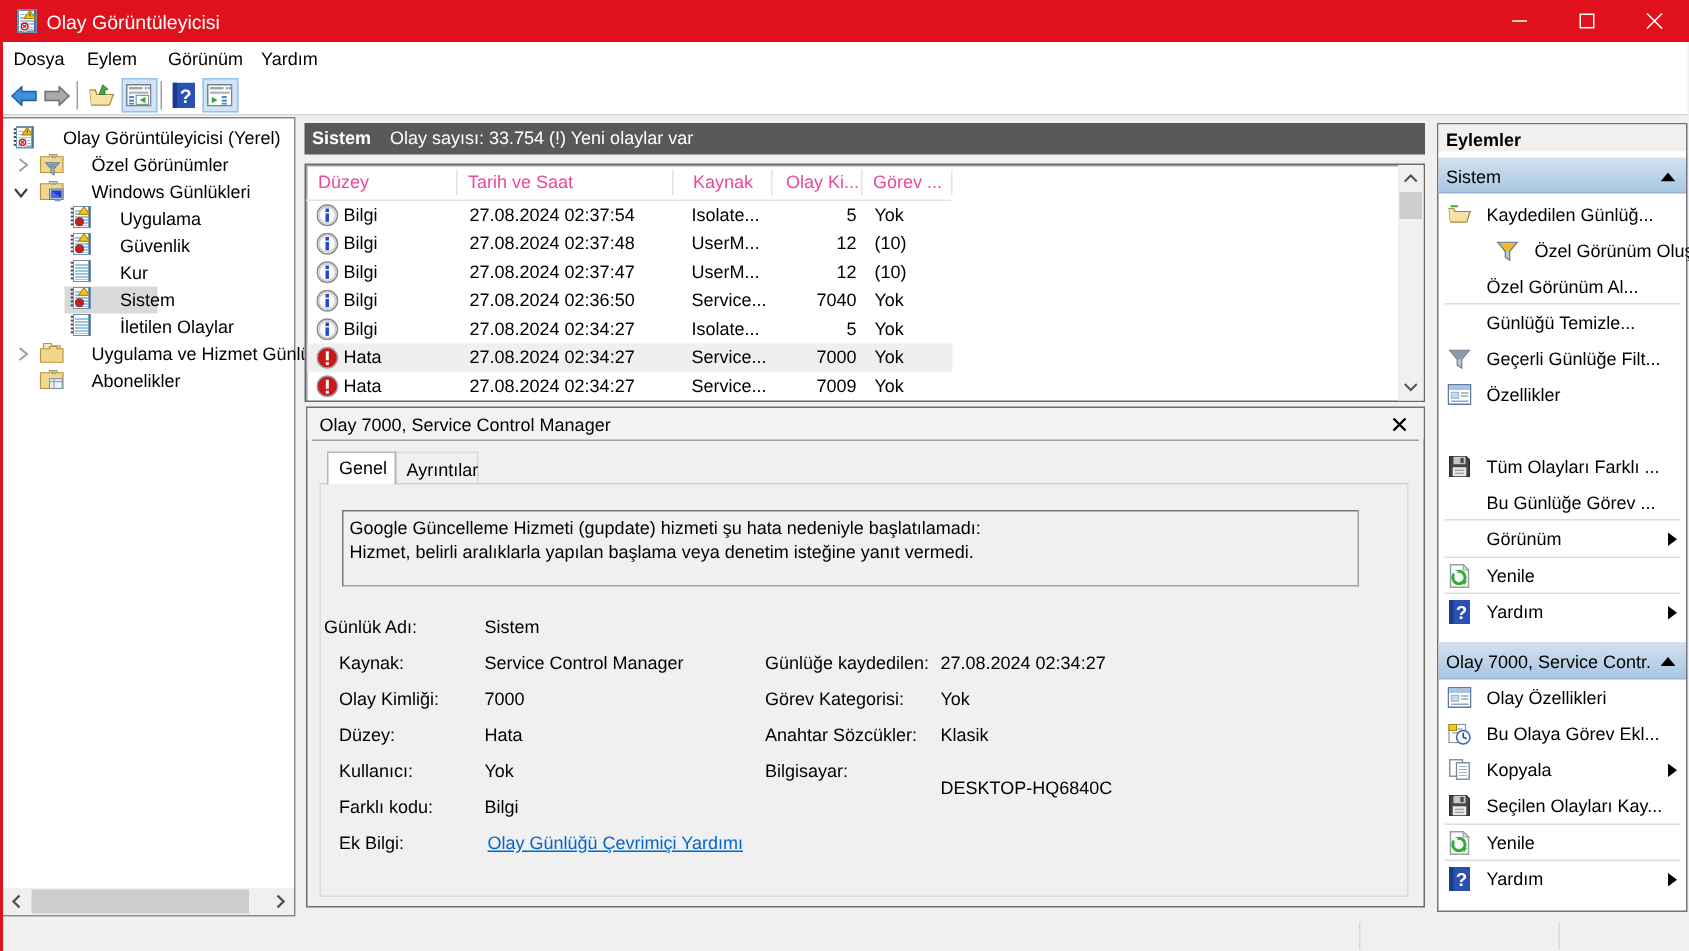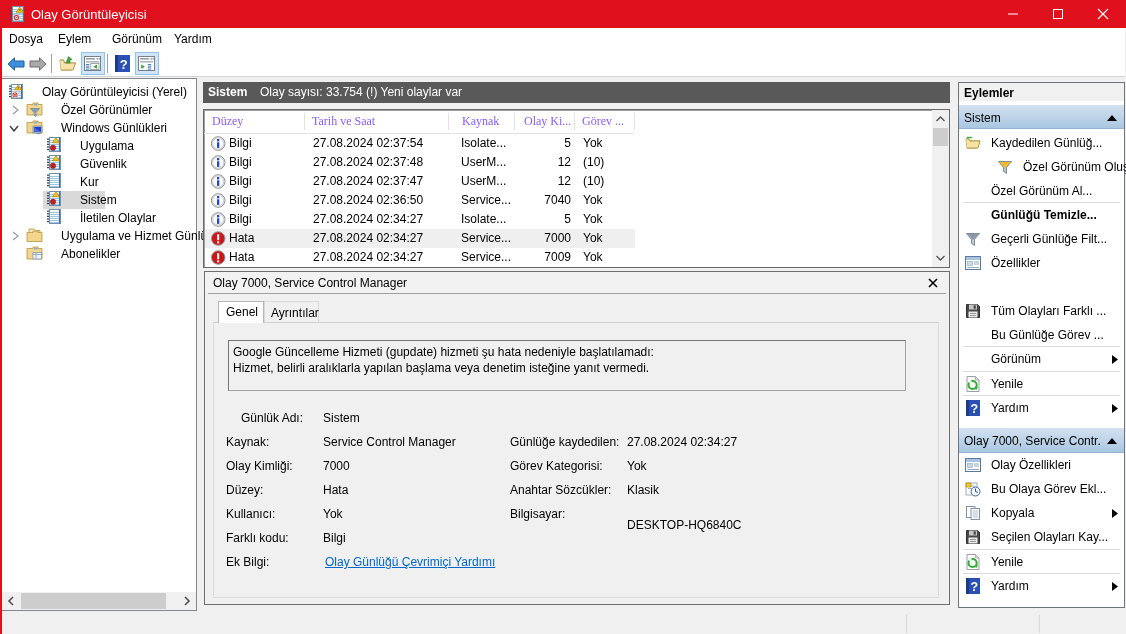--- a/index.html
+++ b/index.html
@@ -11,21 +11,21 @@
 #menubar { left:1px; top:28px; width:1124px; height:22px; background:#fff; }
 .menu { top:4px; font-size:12px; }
 #toolbar { left:1px; top:50px; width:1124px; height:27px; background:#fff; border-bottom:1px solid #d4d4d4; }
 #winborder { left:0; top:0; width:1126px; height:634px; border-left:2px solid #e0111c; pointer-events:none; z-index:50; }
 
 #tree { left:1px; top:78px; width:196px; height:533px; background:#fff; border:1px solid #828790; }
 .trow { position:absolute; height:18px; line-height:18px; white-space:nowrap;margin-left:13px; }
 
 #caption { left:203px; top:82px; width:747px; height:21px; background:#595959; color:#fff; }
 #listbox { left:203px; top:109px; width:747px; height:159px; background:#fff; border:1px solid #696969; box-shadow:inset 1px 1px 0 #a0a0a0; }
-.hcol { position:absolute; top:0; height:23px; line-height:23px; color:#8b5cf6;font-family:Liberation Serif, serif; }
+.hcol { position:absolute; top:0; height:23px; line-height:23px; color:#ec4899; }
 .hsep { position:absolute; top:3px; height:17px; width:1px; background:#e2e2e2; }
 .lrow { position:absolute; left:1px; width:432px; height:19px; line-height:19px; }
 .lrow span { white-space:nowrap; }
 .trow { overflow:visible; }
 
 #detail { left:204px; top:271px; width:746px; height:334px; background:#f0f0f0; border:1px solid #6e6e6e; }
 
 #actions { left:958px; top:82px; width:167px; height:526px; background:#fff; border:1px solid #70757d; }
 .arow { position:absolute; left:0; width:165px; height:24px; line-height:24px; }
 .aicon { position:absolute; left:6px; top:4px; width:16px; height:16px; }
@@ -398,21 +398,21 @@
       <path d="M2 2 L10 10 M10 2 L2 10" stroke="#000" stroke-width="1.6"></path>
     </svg>
   <div class="abs" style="left:3px;top:21px;width:738px;height:1px;background:#9f9f9f;"></div>
   <div class="abs" style="left:8px;top:50px;width:726px;height:276px;border:1px solid #dcdcdc;border-top:1px solid #d0d0d0;"></div>
   <div class="abs" style="left:59px;top:29px;width:55px;height:21px;background:#f0f0f0;border:1px solid #d9d9d9;border-bottom:none;"></div>
   <div class="abs" style="left:13px;top:29px;width:46px;height:22px;background:#fff;border:1px solid #b6b6b6;border-bottom:none;z-index:2;"></div>
   <div class="abs" style="left:21px;top:33px;z-index:3;">Genel</div>
   <div class="abs" style="left:66px;top:34px;z-index:3;">Ayrıntılar</div>
   <div class="abs" style="left:23px;top:68px;width:678px;height:51px;background:#f0f0f0;border:1px solid #a3a3a3;border-top:1px solid #777;border-left:1px solid #777;"></div>
   <div class="abs" style="left:28px;top:72px;line-height:16px;">Google Güncelleme Hizmeti (gupdate) hizmeti şu hata nedeniyle başlatılamadı:<br>Hizmet, belirli aralıklarla yapılan başlama veya denetim isteğine yanıt vermedi.</div>
-  <div class="abs" style="left:36px;top:139px;">Günlük Adı:</div>
+  <div class="abs" style="left:11px;top:139px;">Günlük Adı:</div>
     <div class="abs" style="left:118px;top:139px;">Sistem</div>
   <div class="abs" style="left:21px;top:163px;">Kaynak:</div>
     <div class="abs" style="left:118px;top:163px;">Service Control Manager</div>
   <div class="abs" style="left:305px;top:163px;">Günlüğe kaydedilen:</div>
     <div class="abs" style="left:422px;top:163px;">27.08.2024 02:34:27</div>
   <div class="abs" style="left:21px;top:187px;">Olay Kimliği:</div>
     <div class="abs" style="left:118px;top:187px;">7000</div>
   <div class="abs" style="left:305px;top:187px;">Görev Kategorisi:</div>
     <div class="abs" style="left:422px;top:187px;">Yok</div>
   <div class="abs" style="left:21px;top:211px;">Düzey:</div>
@@ -448,21 +448,21 @@
   <div class="arow" style="top:72px;margin-left:32px;">
       <svg class="aicon">
         <use href="#ic-funnelY"></use>
       </svg>
       <span class="atext">Özel Görünüm Oluş...</span>
     </div>
   <div class="arow" style="top:96px;">
       <span class="atext">Özel Görünüm Al...</span>
     </div>
   <div class="abs" style="left:4px;top:119px;width:157px;height:1px;background:#dcdcdc;"></div>
-  <div class="arow" style="top:120px;font-weight:bold;">
+  <div class="arow" style="top:120px;">
       <span class="atext">Günlüğü Temizle...</span>
     </div>
   <div class="arow" style="top:144px;">
       <svg class="aicon">
         <use href="#ic-funnelG"></use>
       </svg>
       <span class="atext">Geçerli Günlüğe Filt...</span>
     </div>
   <div class="arow" style="top:168px;">
       <svg class="aicon">

